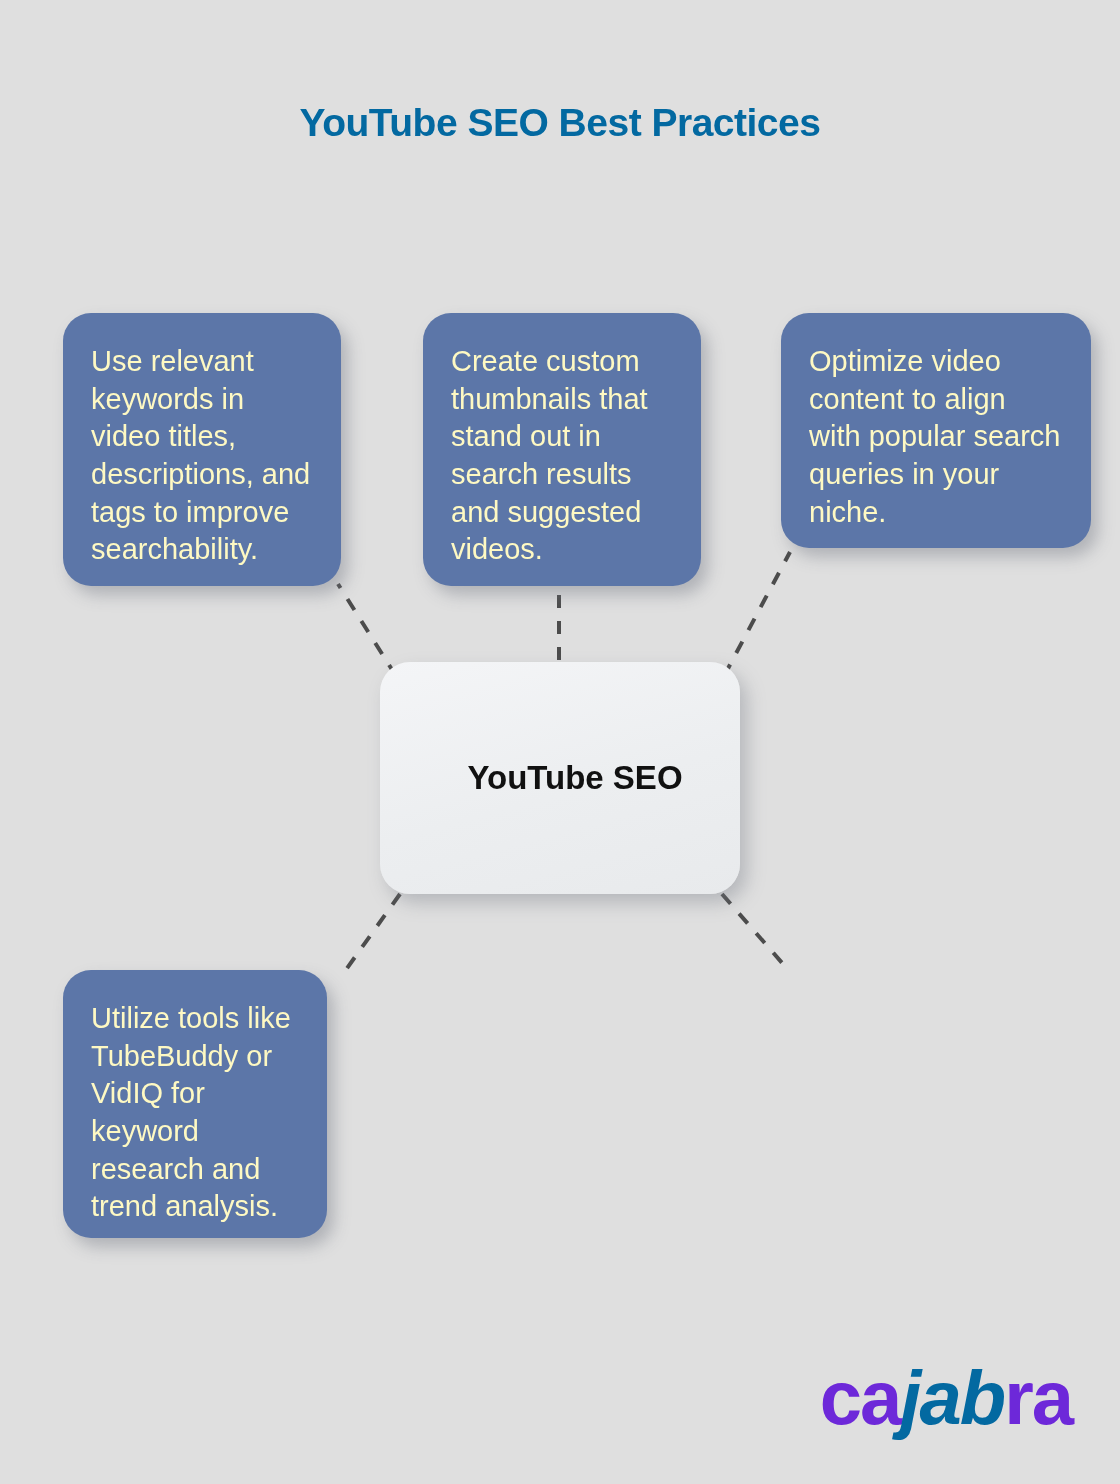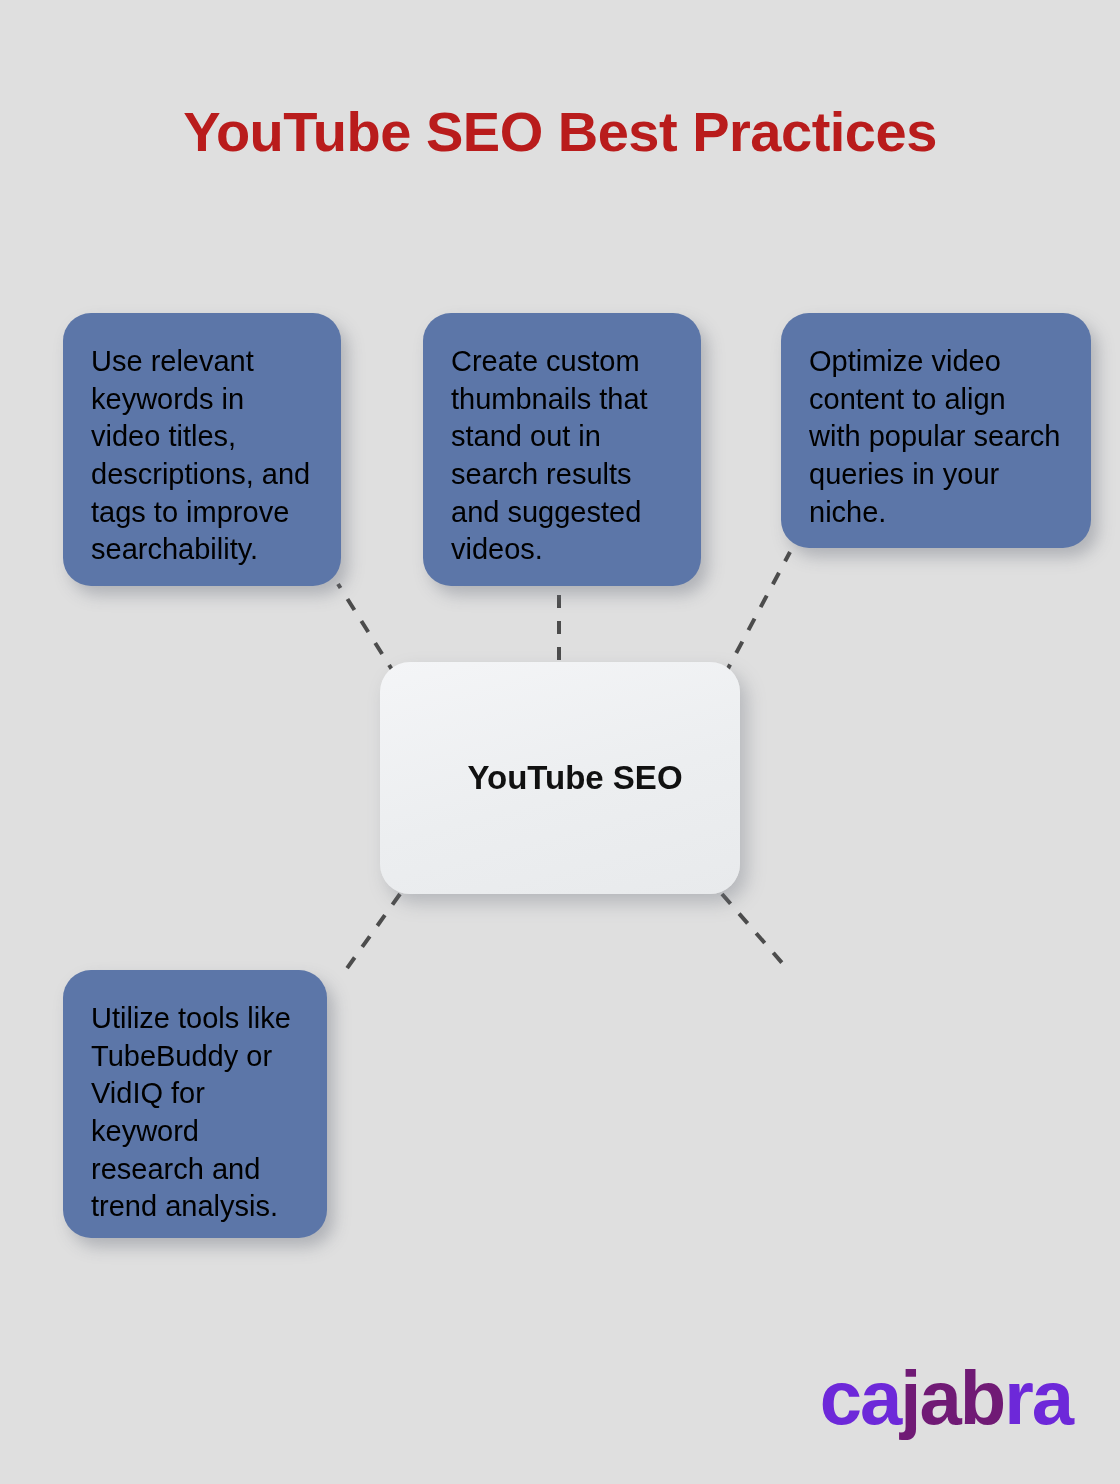--- a/index.html
+++ b/index.html
@@ -21,23 +21,23 @@
     background: #dfdfdf;
   }
 
   
   #page-title {
     position: absolute;
     top: 103px;
     left: 0;
     width: 1120px;
     text-align: center;
-    font-size: 56px;
+    font-size: 39px;
     font-weight: bold;
-    color: #b91c1c;
+    color: #0369a1;
     letter-spacing: -0.5px;
     line-height: 1.05;
   }
 
   
   #connectors {
     position: absolute;
     top: 0;
     left: 0;
     width: 1120px;
@@ -51,21 +51,21 @@
   }
 
   
   .node {
     position: absolute;
     box-sizing: border-box;
     border-radius: 28px;
   }
   .leaf-node {
     background: #5c76a8;
-    color: #000000;
+    color: #fef9c3;
     padding: 30px 28px 26px 28px;
     font-size: 29px;
     line-height: 1.30;
     box-shadow: 7px 9px 16px rgba(120,125,135,0.45);
   }
   .leaf-node .node-text {
     display: block;
     white-space: pre-line;
   }
 
@@ -97,21 +97,21 @@
     position: absolute;
     right: 48px;
     bottom: 48px;
     font-size: 76px;
     font-weight: bold;
     letter-spacing: -2px;
     line-height: 1;
     white-space: nowrap;
   }
   #logo .logo-light { color: #6d28d9; }
-  #logo .logo-dark  { color: #701a75; }
+  #logo .logo-dark  { color: #0369a1; font-style: italic; }
 </style>
 </head>
 <body>
 
 <div id="infographic">
 
   <div id="page-title">YouTube SEO Best Practices</div>
 
   <svg id="connectors" viewBox="0 0 1120 1484" width="1120" height="1484">
     <line x1="396" y1="676" x2="338" y2="584"></line>

